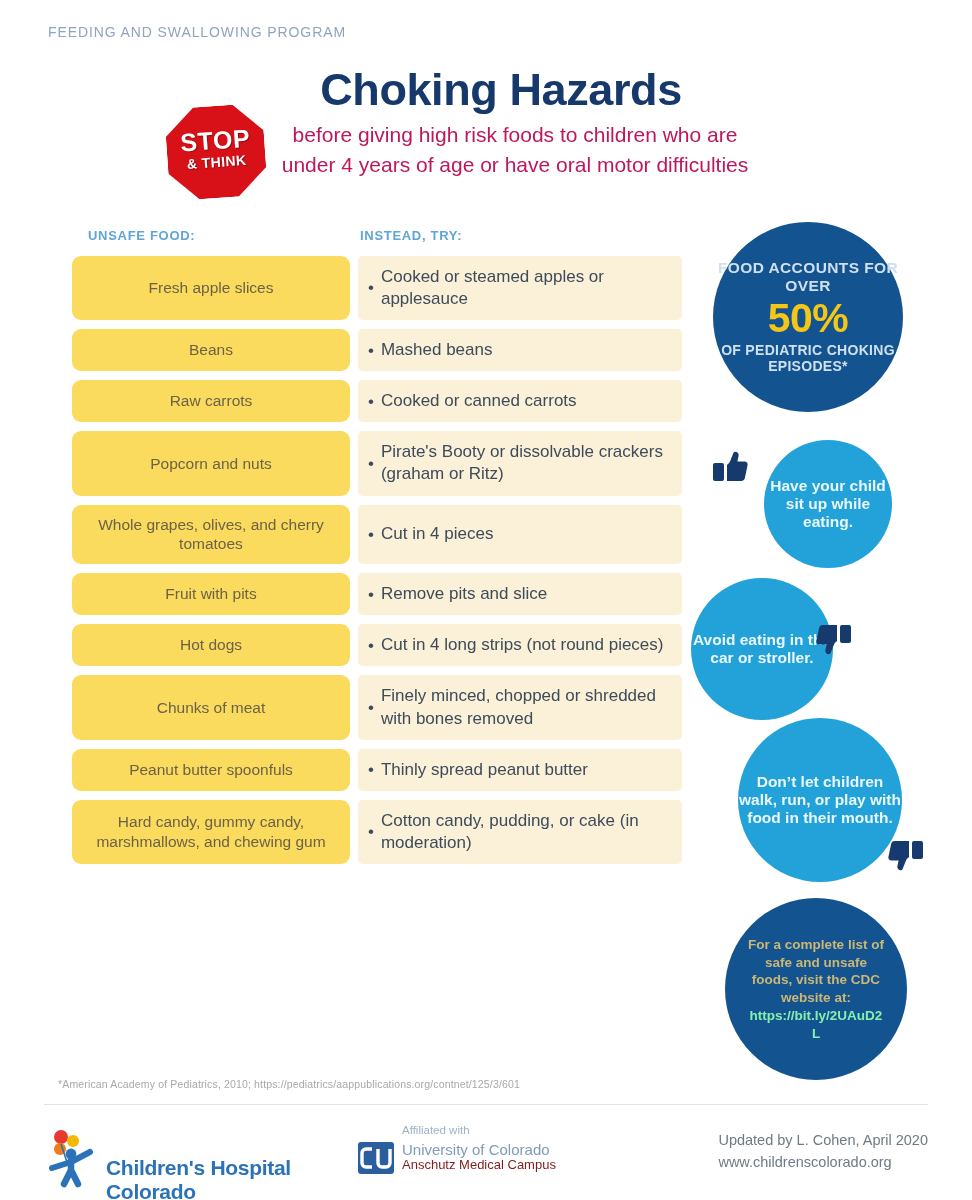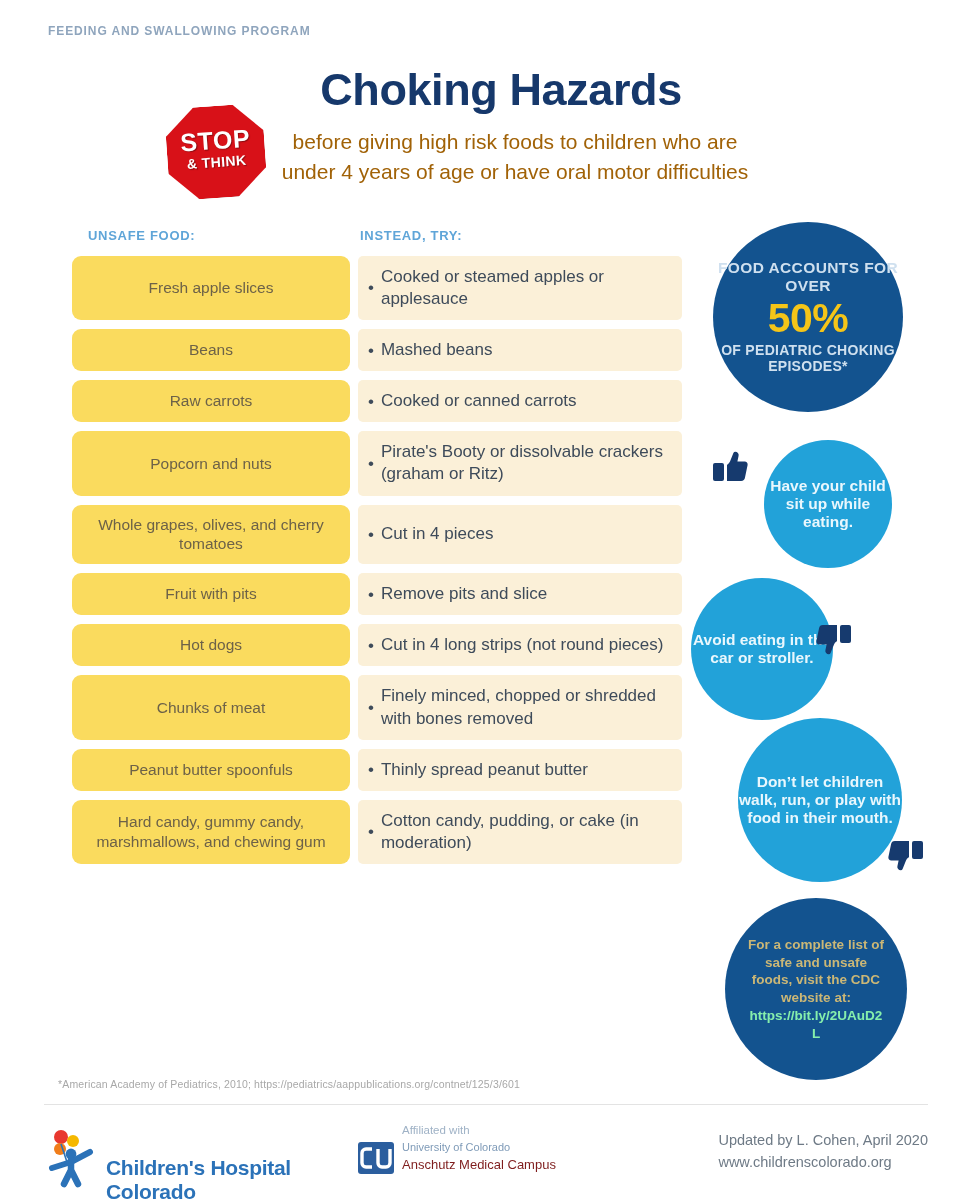--- a/index.html
+++ b/index.html
@@ -8,35 +8,35 @@
     background:#ffffff;
     font-family:"Liberation Sans", sans-serif;
     color:#3c4650;
     position:relative;
     overflow:hidden;
   }
 
   
   .eyebrow {
     position:absolute; left:48px; top:24px;
-    font-size:12px; font-weight:700; letter-spacing:.9px;
+    font-size:14px; font-weight:400; letter-spacing:.9px;
     color:#8fa5bd;
   }
 
   
   .header { position:absolute; left:0; top:66px; width:972px; height:130px; }
   .title {
     text-align:center; font-size:45px; font-weight:700;
     color:#16386b; letter-spacing:-.4px; line-height:1.05;
     margin-left:30px;
   }
   .subtitle {
-    margin-top:14px; margin-left:58px;
+    margin-top:7px; margin-left:58px;
     text-align:center; font-size:21px; line-height:1.42;
-    color:#a16207; font-weight:400;
+    color:#be185d; font-weight:400;
   }
   .subtitle div { white-space:nowrap; }
 
   
   .stopsign {
     position:absolute; left:167px; top:106px;
     width:98px; height:92px;
     transform:rotate(-4deg);
   }
   .stopsign .oct {
@@ -165,21 +165,21 @@
 
   
   #cu-logo { position:absolute; left:358px; top:12px; width:300px; height:66px; }
   #cu-logo .aff {
     position:absolute; left:44px; top:0;
     font-size:11.5px; color:#9fb2c6;
   }
   #cu-logo .cu-mark { position:absolute; left:0; top:18px; width:36px; height:32px; }
   #cu-logo .cu-l1 {
     position:absolute; left:44px; top:17px;
-    font-size:11px; color:#7f9bb8;
+    font-size:15px; color:#7f9bb8;
   }
   #cu-logo .cu-l2 {
     position:absolute; left:44px; top:33px;
     font-size:13px; color:#7f1d1d;
   }
 
   .footer-right {
     position:absolute; right:44px; top:18px;
     font-size:14.5px; line-height:1.5; color:#6e7a86;
   }

